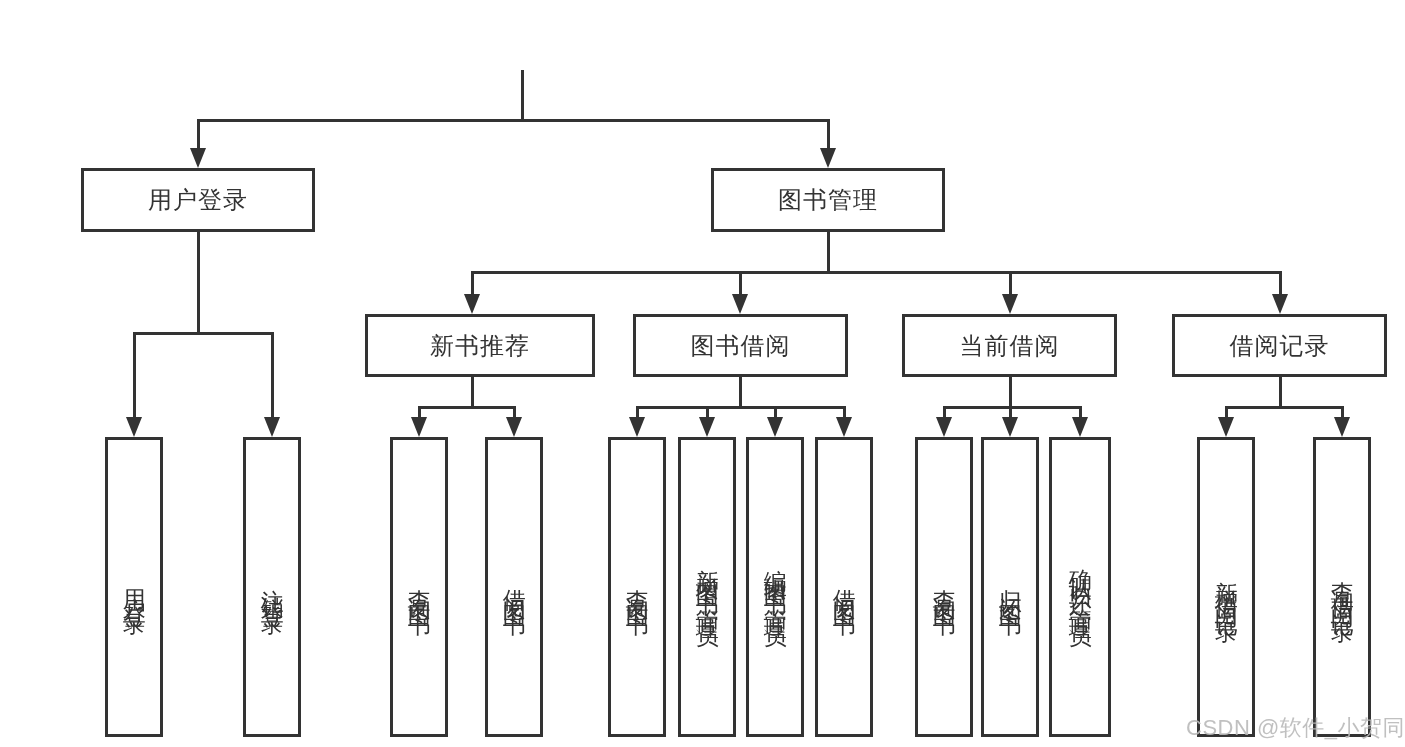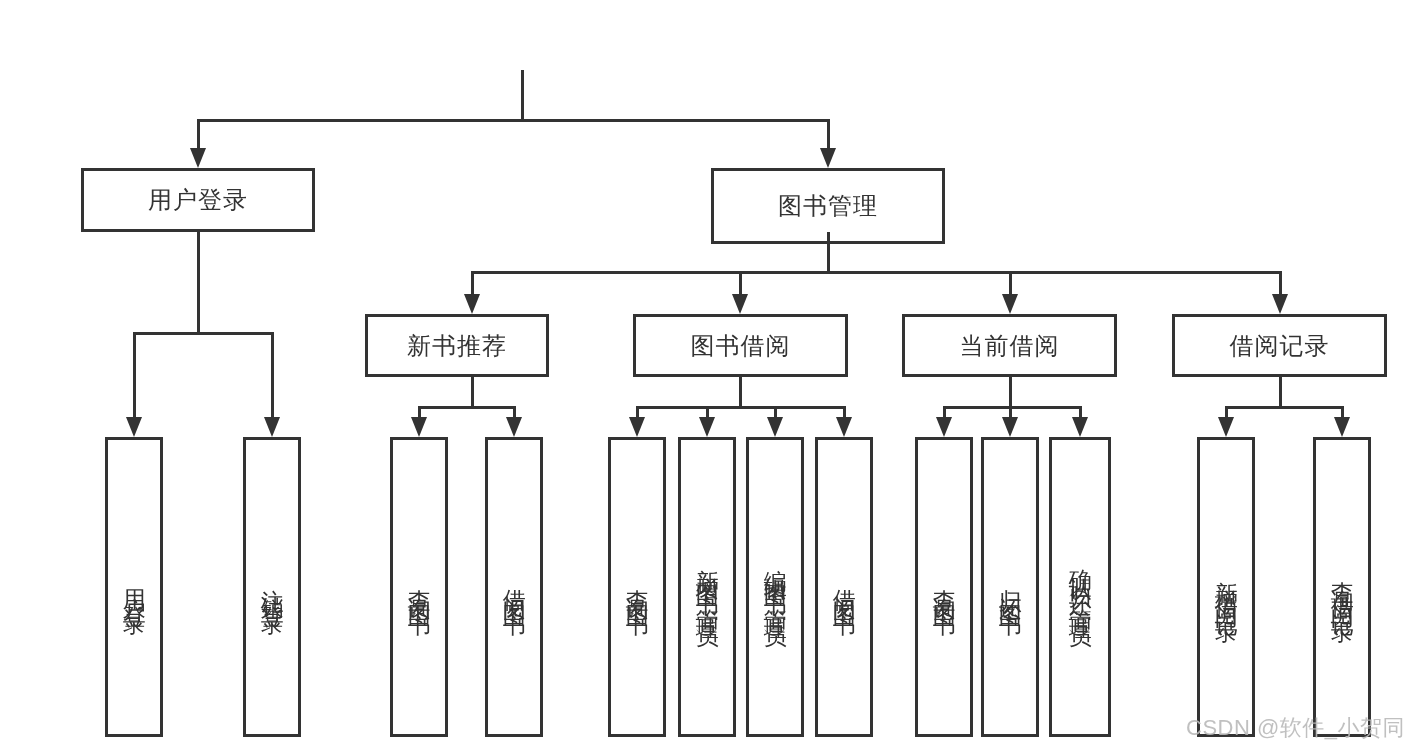--- a/index.html
+++ b/index.html
@@ -53,25 +53,25 @@
 </style>
 </head>
 <body>
 
 <div class="stage">
 
 
   <div class="box h" style="left:81px;top:168px;width:234px;height:64px">
     <span>用户登录</span>
   </div>
-  <div class="box h" style="left:711px;top:168px;width:234px;height:76px">
+  <div class="box h" style="left:711px;top:168px;width:234px;height:64px">
     <span>图书管理</span>
   </div>
 
-  <div class="box h" style="left:365px;top:314px;width:184px;height:63px">
+  <div class="box h" style="left:365px;top:314px;width:230px;height:63px">
     <span>新书推荐</span>
   </div>
   <div class="box h" style="left:902px;top:314px;width:215px;height:63px">
     <span>当前借阅</span>
   </div>
   <div class="box h" style="left:633px;top:314px;width:215px;height:63px">
     <span>图书借阅</span>
   </div>
   <div class="box h" style="left:1172px;top:314px;width:215px;height:63px">
     <span>借阅记录</span>

